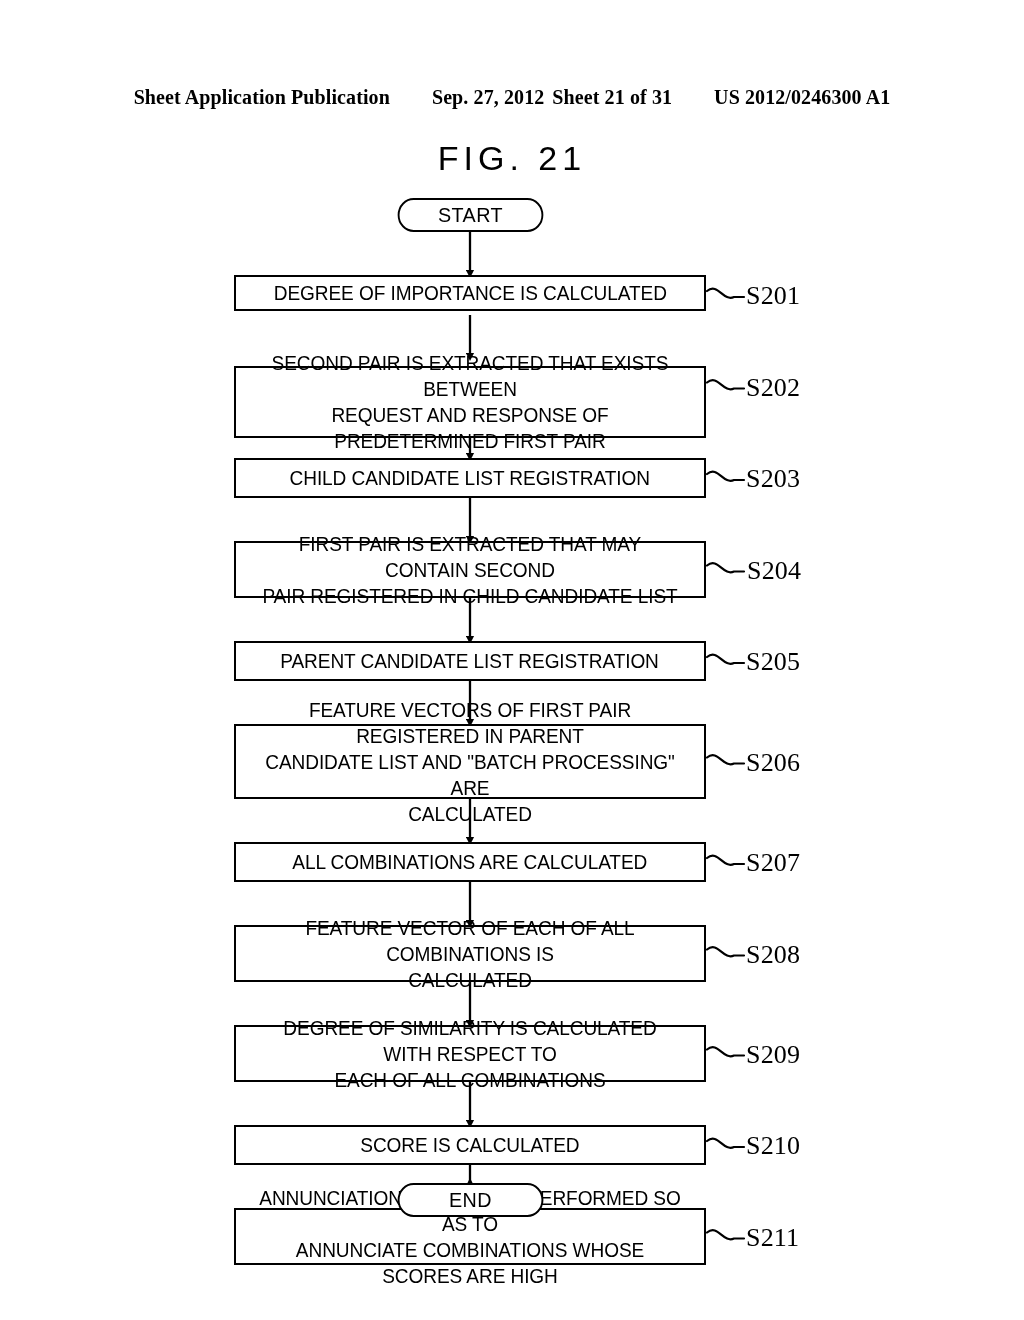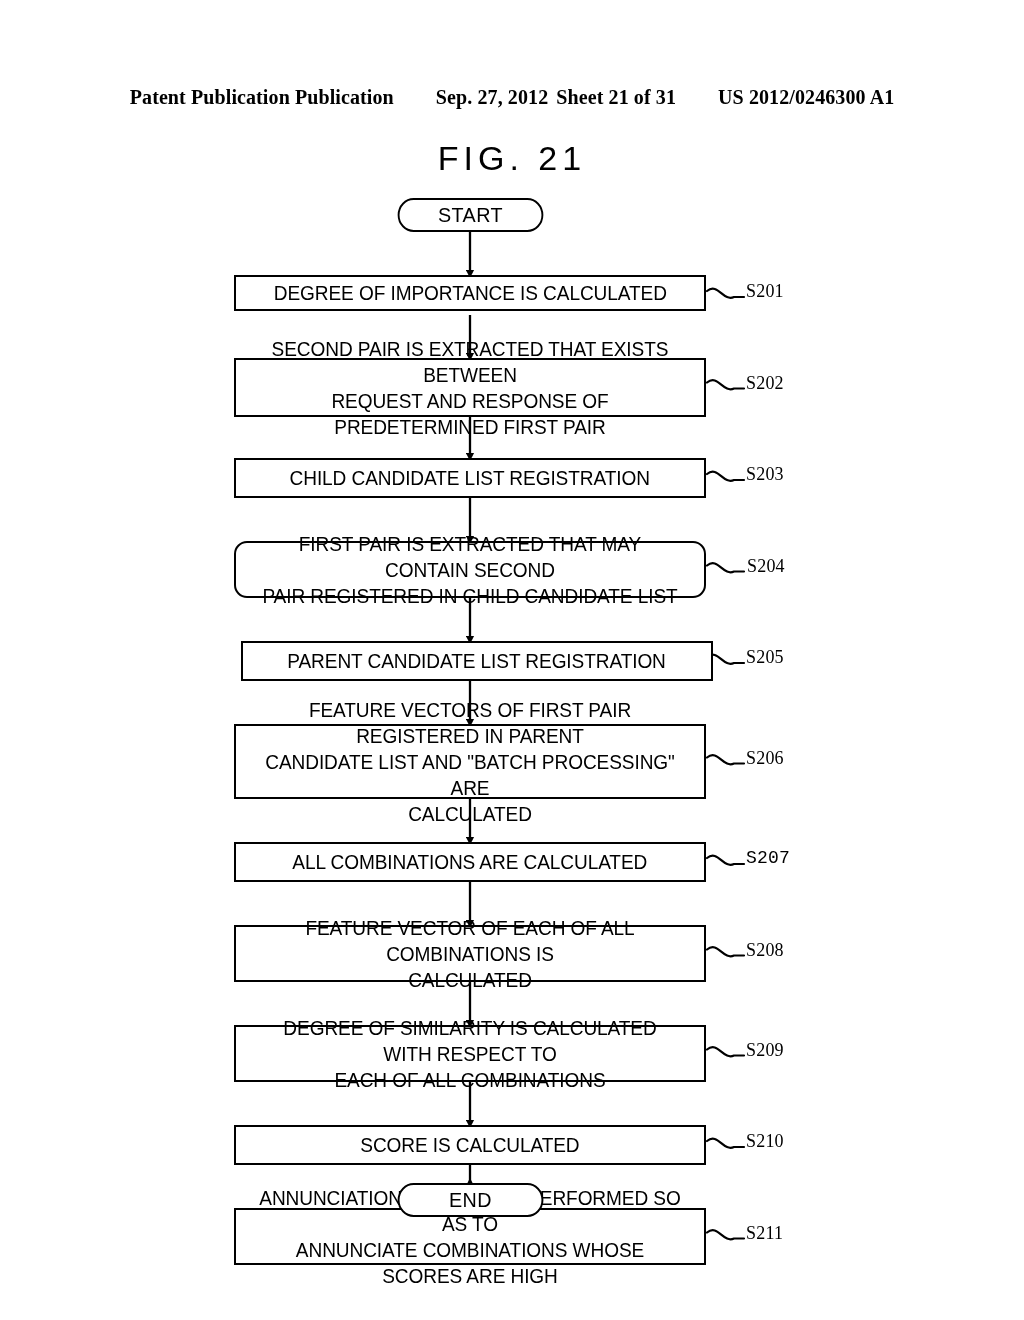--- a/index.html
+++ b/index.html
@@ -98,30 +98,30 @@
     line-height: 26px;
     letter-spacing: -0.1px;
     transform: scaleX(0.93);
     white-space: pre-line;
   }
 
   
   .step-label {
     position: absolute;
     font-family: "Liberation Serif", serif;
-    font-size: 18px;
+    font-size: 26px;
     letter-spacing: 0.2px;
     white-space: nowrap;
   }
 </style>
 </head>
 <body>
 
 <div id="page-header">
-  <span class="hdr-pub">Patent Publication Publication</span>
+  <span class="hdr-pub">Sheet Application Publication</span>
   <span class="hdr-date">Sep. 27, 2012</span>
   <span class="hdr-sheet">Sheet 21 of 31</span>
   <span class="hdr-pat">US 2012/0246300 A1</span>
 </div>
 
 <div id="fig-title">FIG. 21</div>
 
 <div id="flowchart">
 
   <svg id="flow-svg" viewBox="0 0 1024 1320" xmlns="http://www.w3.org/2000/svg">
@@ -161,48 +161,48 @@
 
   <div class="terminal" id="node-start" style="left:393px; top:198px; width:155px; height:34px;">
     <span>START</span>
   </div>
 
   <div id="boxes-layer">
       <div class="proc-box" style="left: 234px; top: 275px; width: 472px; height: 36px;">
         <span class="box-text">DEGREE OF IMPORTANCE IS CALCULATED</span>
       </div>
       <div class="step-label" style="left: 746px; top: 281px;">S201</div>
-      <div class="proc-box" style="left: 234px; top: 358px; width: 472px; height: 59px;">
+      <div class="proc-box" style="left: 234px; top: 366px; width: 472px; height: 72px;">
         <span class="box-text">SECOND PAIR IS EXTRACTED THAT EXISTS BETWEEN
 REQUEST AND RESPONSE OF PREDETERMINED FIRST PAIR</span>
       </div>
       <div class="step-label" style="left: 746px; top: 372.5px;">S202</div>
       <div class="proc-box" style="left: 234px; top: 458px; width: 472px; height: 40px; text-align: center;">
         <span class="box-text">CHILD CANDIDATE LIST REGISTRATION</span>
       </div>
       <div class="step-label" style="left: 746px; top: 464px;">S203</div>
-      <div class="proc-box" style="left: 234px; top: 541px; width: 472px; height: 57px; border-radius: 13px;">
+      <div class="proc-box" style="left: 234px; top: 541px; width: 472px; height: 57px;">
         <span class="box-text">FIRST PAIR IS EXTRACTED THAT MAY CONTAIN SECOND
 PAIR REGISTERED IN CHILD CANDIDATE LIST</span>
       </div>
       <div class="step-label" style="left: 747px; top: 555.5px;">S204</div>
-      <div class="proc-box" style="left: 241px; top: 641px; width: 472px; height: 40px;">
+      <div class="proc-box" style="left: 234px; top: 641px; width: 472px; height: 40px;">
         <span class="box-text">PARENT CANDIDATE LIST REGISTRATION</span>
       </div>
       <div class="step-label" style="left: 746px; top: 647px;">S205</div>
       <div class="proc-box" style="left: 234px; top: 724px; width: 472px; height: 75px;">
         <span class="box-text">FEATURE VECTORS OF FIRST PAIR REGISTERED IN PARENT
 CANDIDATE LIST AND "BATCH PROCESSING" ARE
 CALCULATED</span>
       </div>
       <div class="step-label" style="left: 746px; top: 747.5px;">S206</div>
       <div class="proc-box" style="left: 234px; top: 842px; width: 472px; height: 40px;">
         <span class="box-text">ALL COMBINATIONS ARE CALCULATED</span>
       </div>
-      <div class="step-label" style="left: 746px; top: 848px; font-family: Liberation Mono, monospace;">S207</div>
+      <div class="step-label" style="left: 746px; top: 848px;">S207</div>
       <div class="proc-box" style="left: 234px; top: 925px; width: 472px; height: 57px;">
         <span class="box-text">FEATURE VECTOR OF EACH OF ALL COMBINATIONS IS
 CALCULATED</span>
       </div>
       <div class="step-label" style="left: 746px; top: 939.5px;">S208</div>
       <div class="proc-box" style="left: 234px; top: 1025px; width: 472px; height: 57px;">
         <span class="box-text">DEGREE OF SIMILARITY IS CALCULATED WITH RESPECT TO
 EACH OF ALL COMBINATIONS</span>
       </div>
       <div class="step-label" style="left: 746px; top: 1039.5px;">S209</div>

